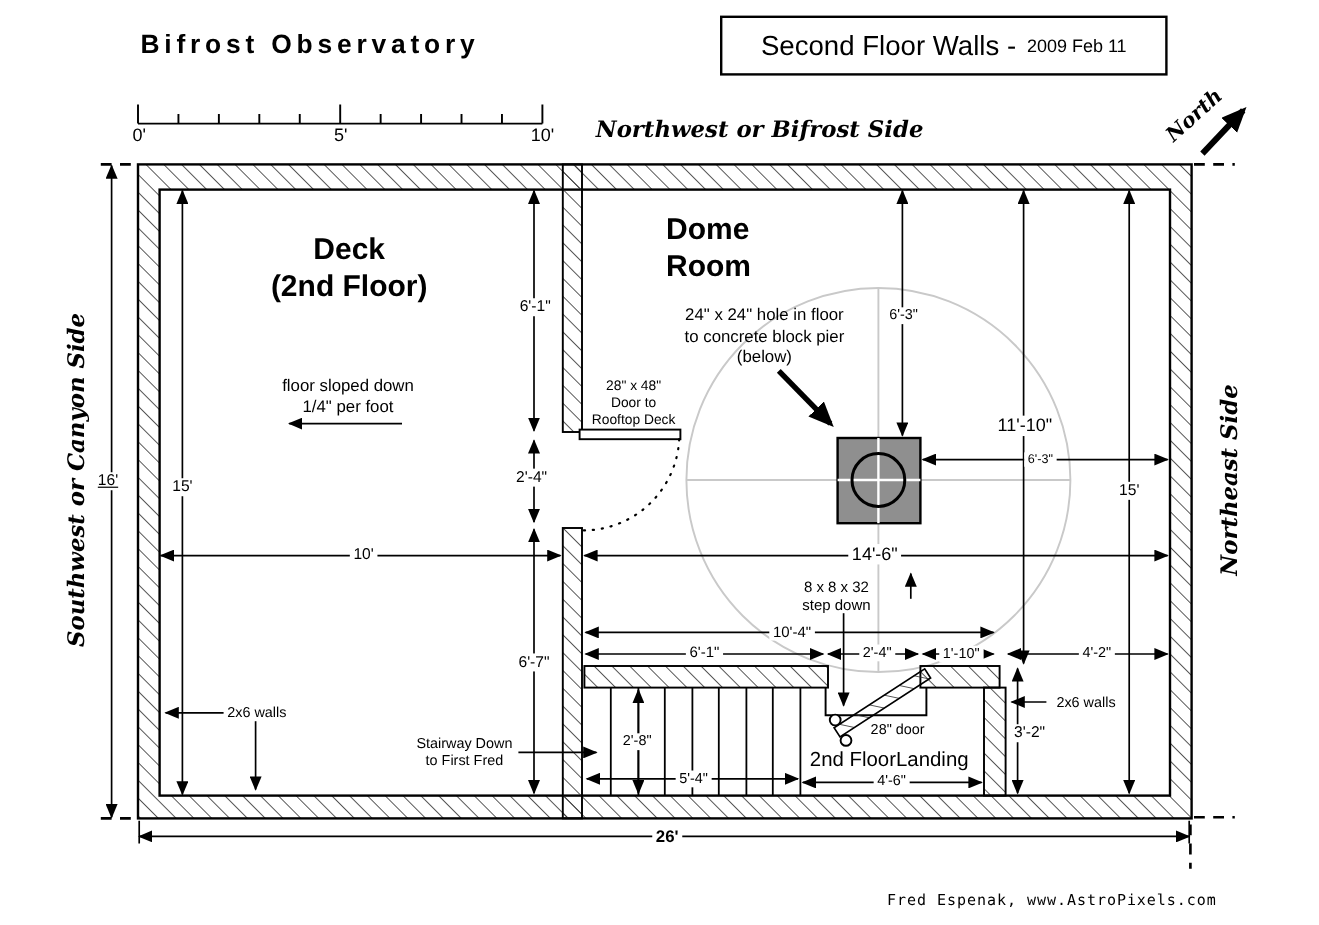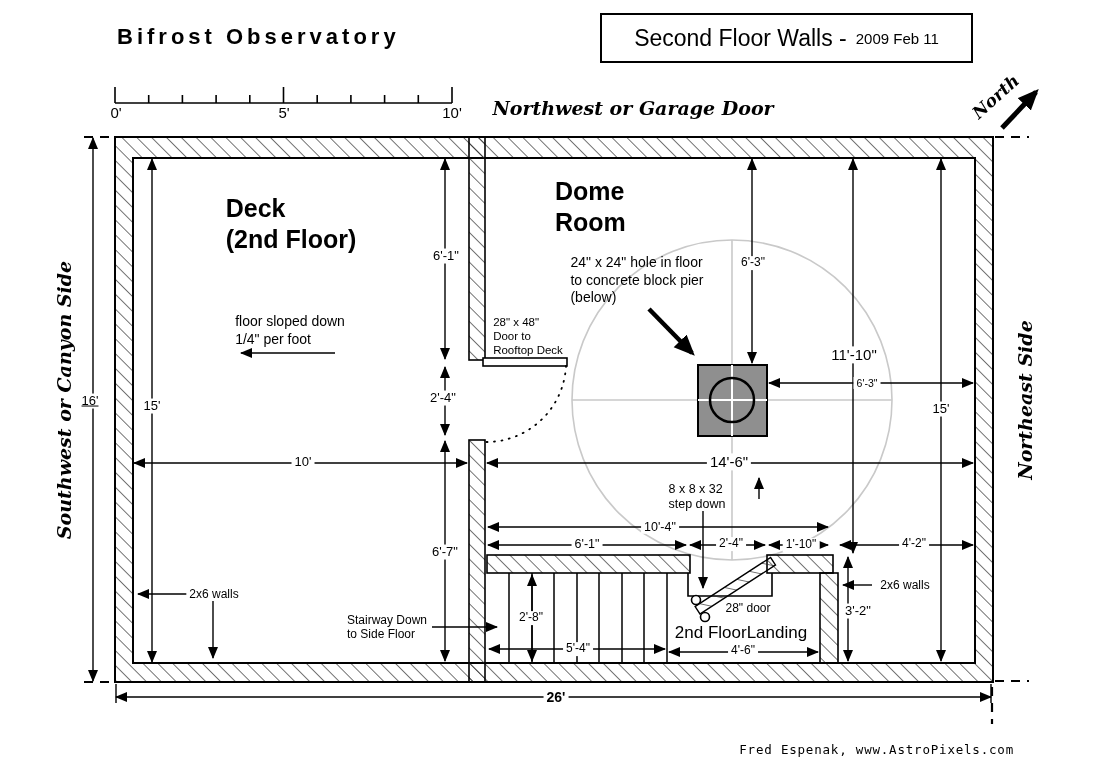--- a/index.html
+++ b/index.html
@@ -2,21 +2,21 @@
 <html><head>
 <meta charset="utf-8">
 <style>
   html,body{margin:0;padding:0;background:#fff;}
   #stage{position:relative;width:1048px;height:771px;background:#fff;overflow:hidden;
          font-family:"Liberation Sans",sans-serif;color:#000;}
   svg{position:absolute;left:0;top:0;}
 
   .lbl{position:absolute;white-space:nowrap;transform:translate(-50%,-50%);
        font-family:"Liberation Sans",sans-serif;line-height:1.15;}
-  .ctr{text-align:left;}
+  .ctr{text-align:center;}
   .bgw{background:#fff;padding:0 3px;}
   .dim{font-size:13px;}
   .dim-lg{font-size:15px;}
   .dim-md{font-size:12.5px;}
   .dim-sm{font-size:12px;}
   .dim-xs{font-size:10.5px;}
   .room{font-size:25px;font-weight:bold;line-height:1.22;}
   .note{font-size:14px;line-height:1.25;}
   .note-sm{font-size:12px;line-height:1.2;}
   .marker{font-family:"DejaVu Serif","Liberation Serif",serif;font-weight:bold;font-style:italic;}
@@ -158,21 +158,21 @@
 
 <div id="main-title">Bifrost Observatory</div>
 
 <div id="title-box">
   <span class="big">Second Floor Walls -</span>
   <span class="small">2009 Feb 11</span>
 </div>
 
 <div class="lbl north marker" style="left:996px;top:97px;">North</div>
 
-<div class="lbl marker side" style="left:633px;top:109px;">Northwest or Garage Door</div>
+<div class="lbl marker side" style="left:633px;top:109px;">Northwest or Bifrost Side</div>
 <div class="lbl marker side vert" style="left:65px;top:400px;">Southwest or Canyon Side</div>
 <div class="lbl marker side vert" style="left:1026px;top:400px;">Northeast Side</div>
 
 <div class="lbl scale-lbl" style="left:116px;top:113px;">0'</div>
 <div class="lbl scale-lbl" style="left:284px;top:113px;">5'</div>
 <div class="lbl scale-lbl" style="left:452px;top:113px;">10'</div>
 
 <div class="lbl room ctr" style="left:291px;top:223px;">
   <div>Deck</div>
   <div>(2nd Floor)</div>
@@ -197,21 +197,21 @@
 </div>
 
 <div class="lbl note-sm ctr" style="left:528px;top:337px;font-size:11.5px;">
   <div>28" x 48"</div>
   <div>Door to</div>
   <div>Rooftop Deck</div>
 </div>
 
 <div class="lbl note-sm ctr" style="left:387px;top:627px;">
   <div>Stairway Down</div>
-  <div>to Side Floor</div>
+  <div>to First Fred</div>
 </div>
 
 <div class="lbl note-sm ctr" style="left:697px;top:497px;font-size:12.5px;">
   <div>8 x 8 x 32</div>
   <div>step down</div>
 </div>
 
 <div class="lbl note-sm" style="left:748px;top:608px;">28" door</div>
 <div class="lbl note-sm bgw" style="left:214px;top:594px;">2x6 walls</div>
 <div class="lbl note-sm" style="left:905px;top:585px;">2x6 walls</div>

